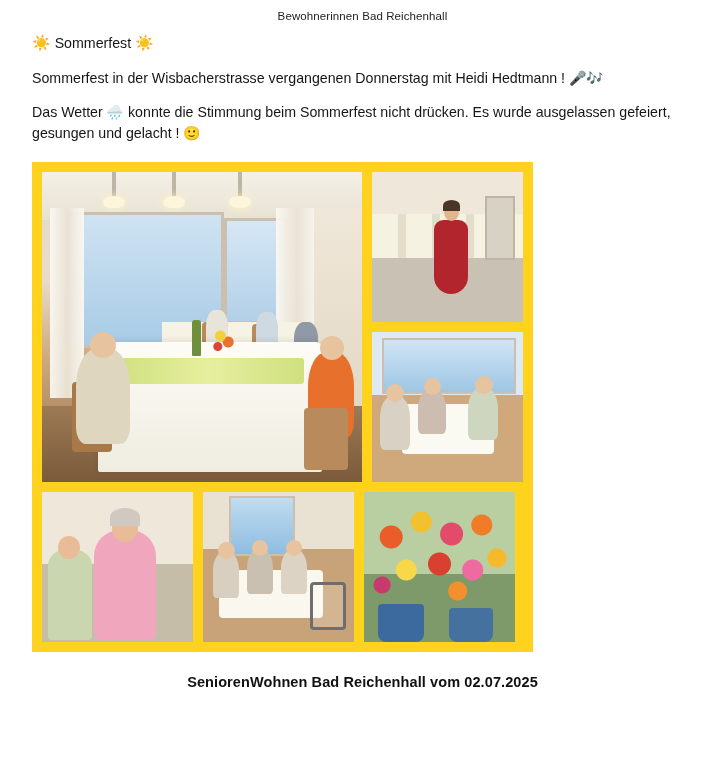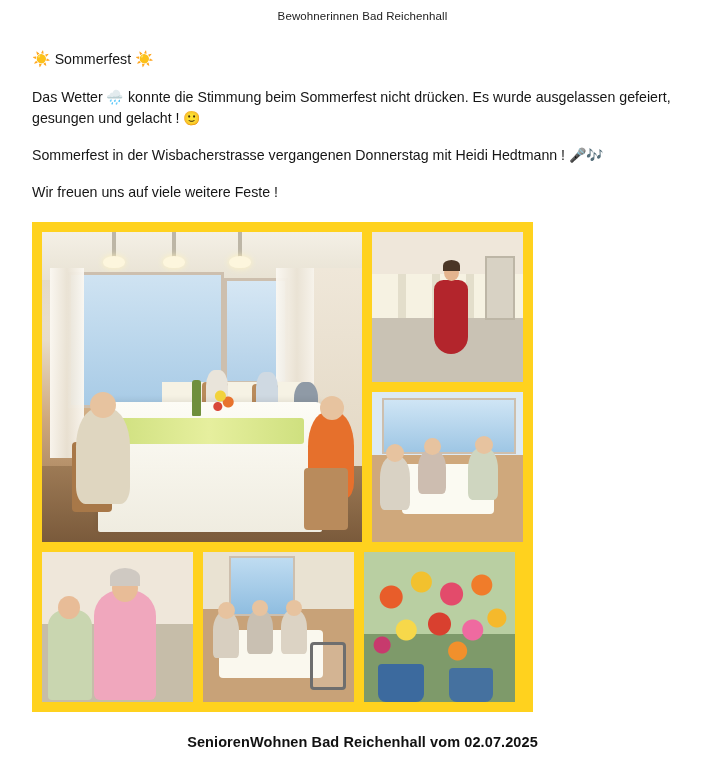--- a/index.html
+++ b/index.html
@@ -29,21 +29,21 @@
     padding-bottom: 10px;
     letter-spacing: 0.1px;
   }
   .body-text {
     padding: 0 26px 0 32px;
   }
   .para {
     font-size: 14.2px;
     line-height: 1.5;
     color: #161616;
-    margin: 16px 0 13px 0;
+    margin: 0 0 13px 0;
   }
   .para.first {
     margin-bottom: 13px;
   }
   .emoji {
     font-family: "DejaVu Sans", sans-serif;
     font-size: 14px;
   }
   .emoji.big {
     font-size: 15px;
@@ -283,31 +283,28 @@
 
   <div class="body-text">
 
     <p class="para first">
       <span class="emoji big">☀️</span>
       <span>Sommerfest</span>
       <span class="emoji big">☀️</span>
     </p>
 
     <p class="para">
+      <span>Sommerfest in der Wisbacherstrasse vergangenen Donnerstag mit Heidi Hedtmann ! </span><span class="emoji">🎤🎶</span>
+    </p>
+
+    <p class="para">
       <span>Das Wetter </span><span class="emoji">🌧️</span><span> konnte die Stimmung beim Sommerfest nicht drücken. Es wurde ausgelassen gefeiert, gesungen und gelacht ! </span><span class="emoji">🙂</span>
     </p>
 
-    <p class="para">
-      <span>Sommerfest in der Wisbacherstrasse vergangenen Donnerstag mit Heidi Hedtmann ! </span><span class="emoji">🎤🎶</span>
-    </p>
-
-
-    <p class="para">
-      <span>Wir freuen uns auf viele weitere Feste !</span>
-    </p>
+
 
   </div>
 
   <div class="collage">
 
     <div class="collage-row">
       <div class="ph p1">
         <div class="ceiling"></div>
         <div class="lamp" style="left:70px;"></div>
         <div class="lamp" style="left:130px;"></div>

